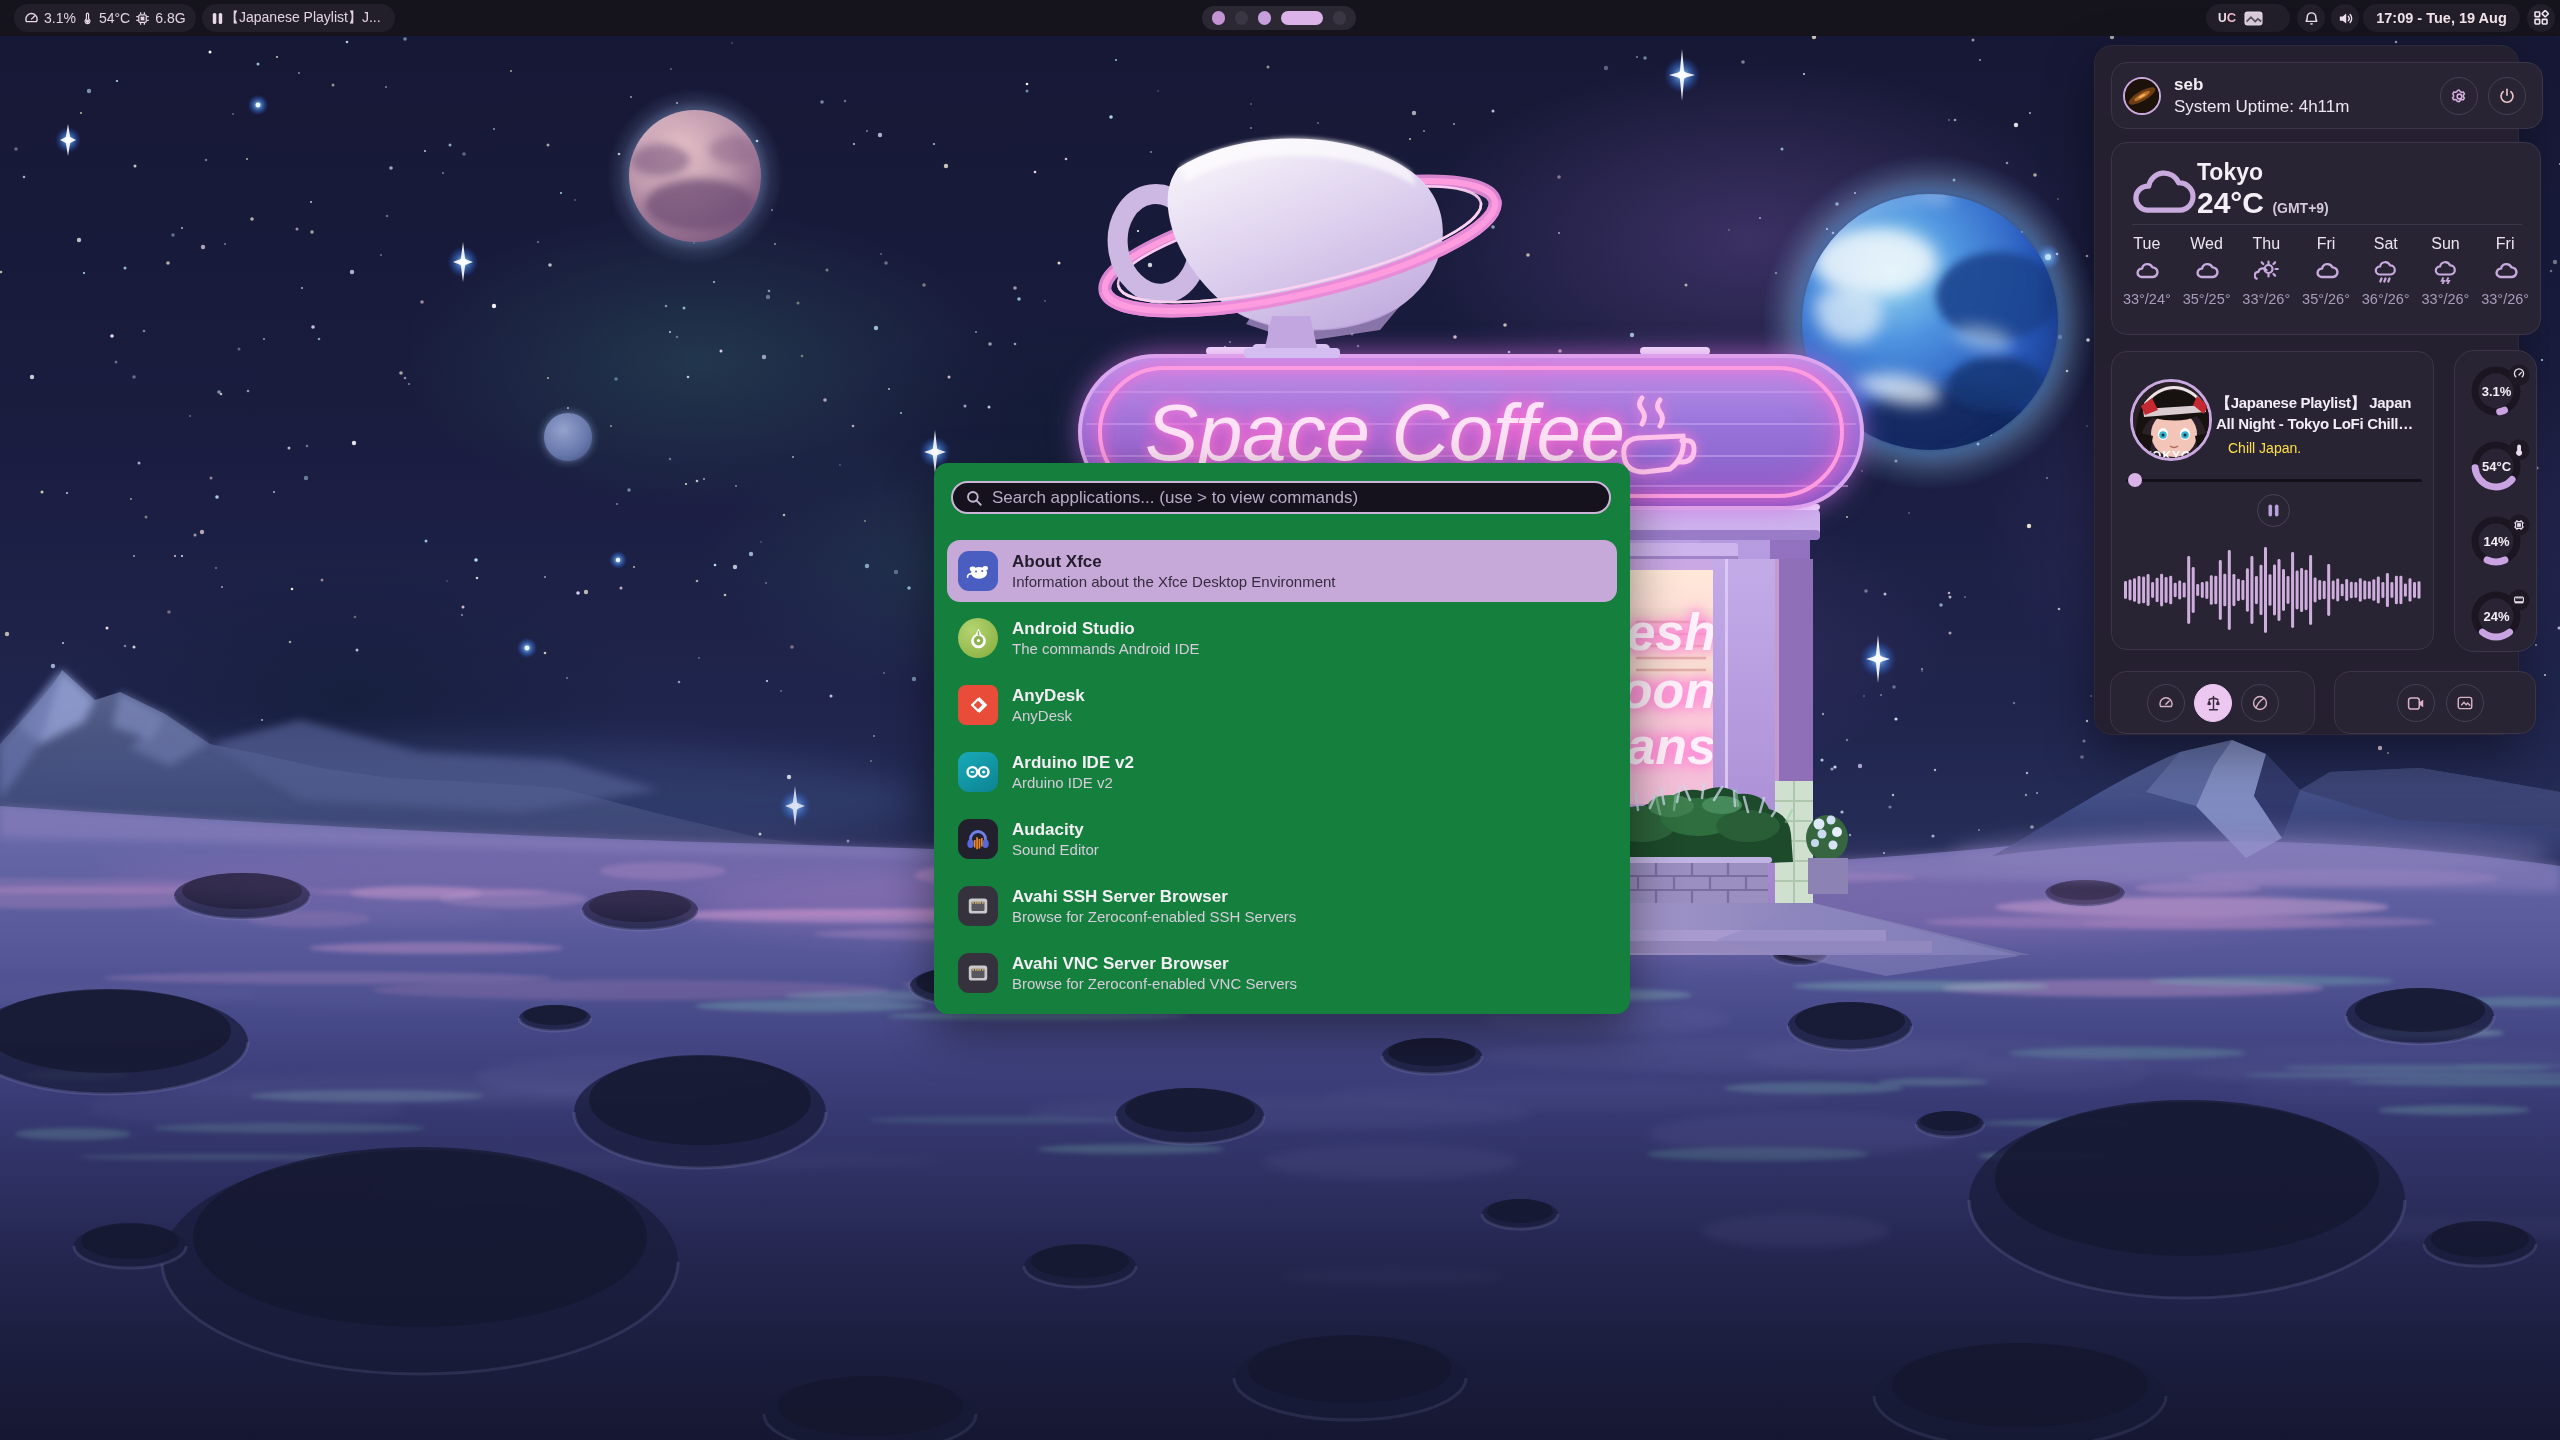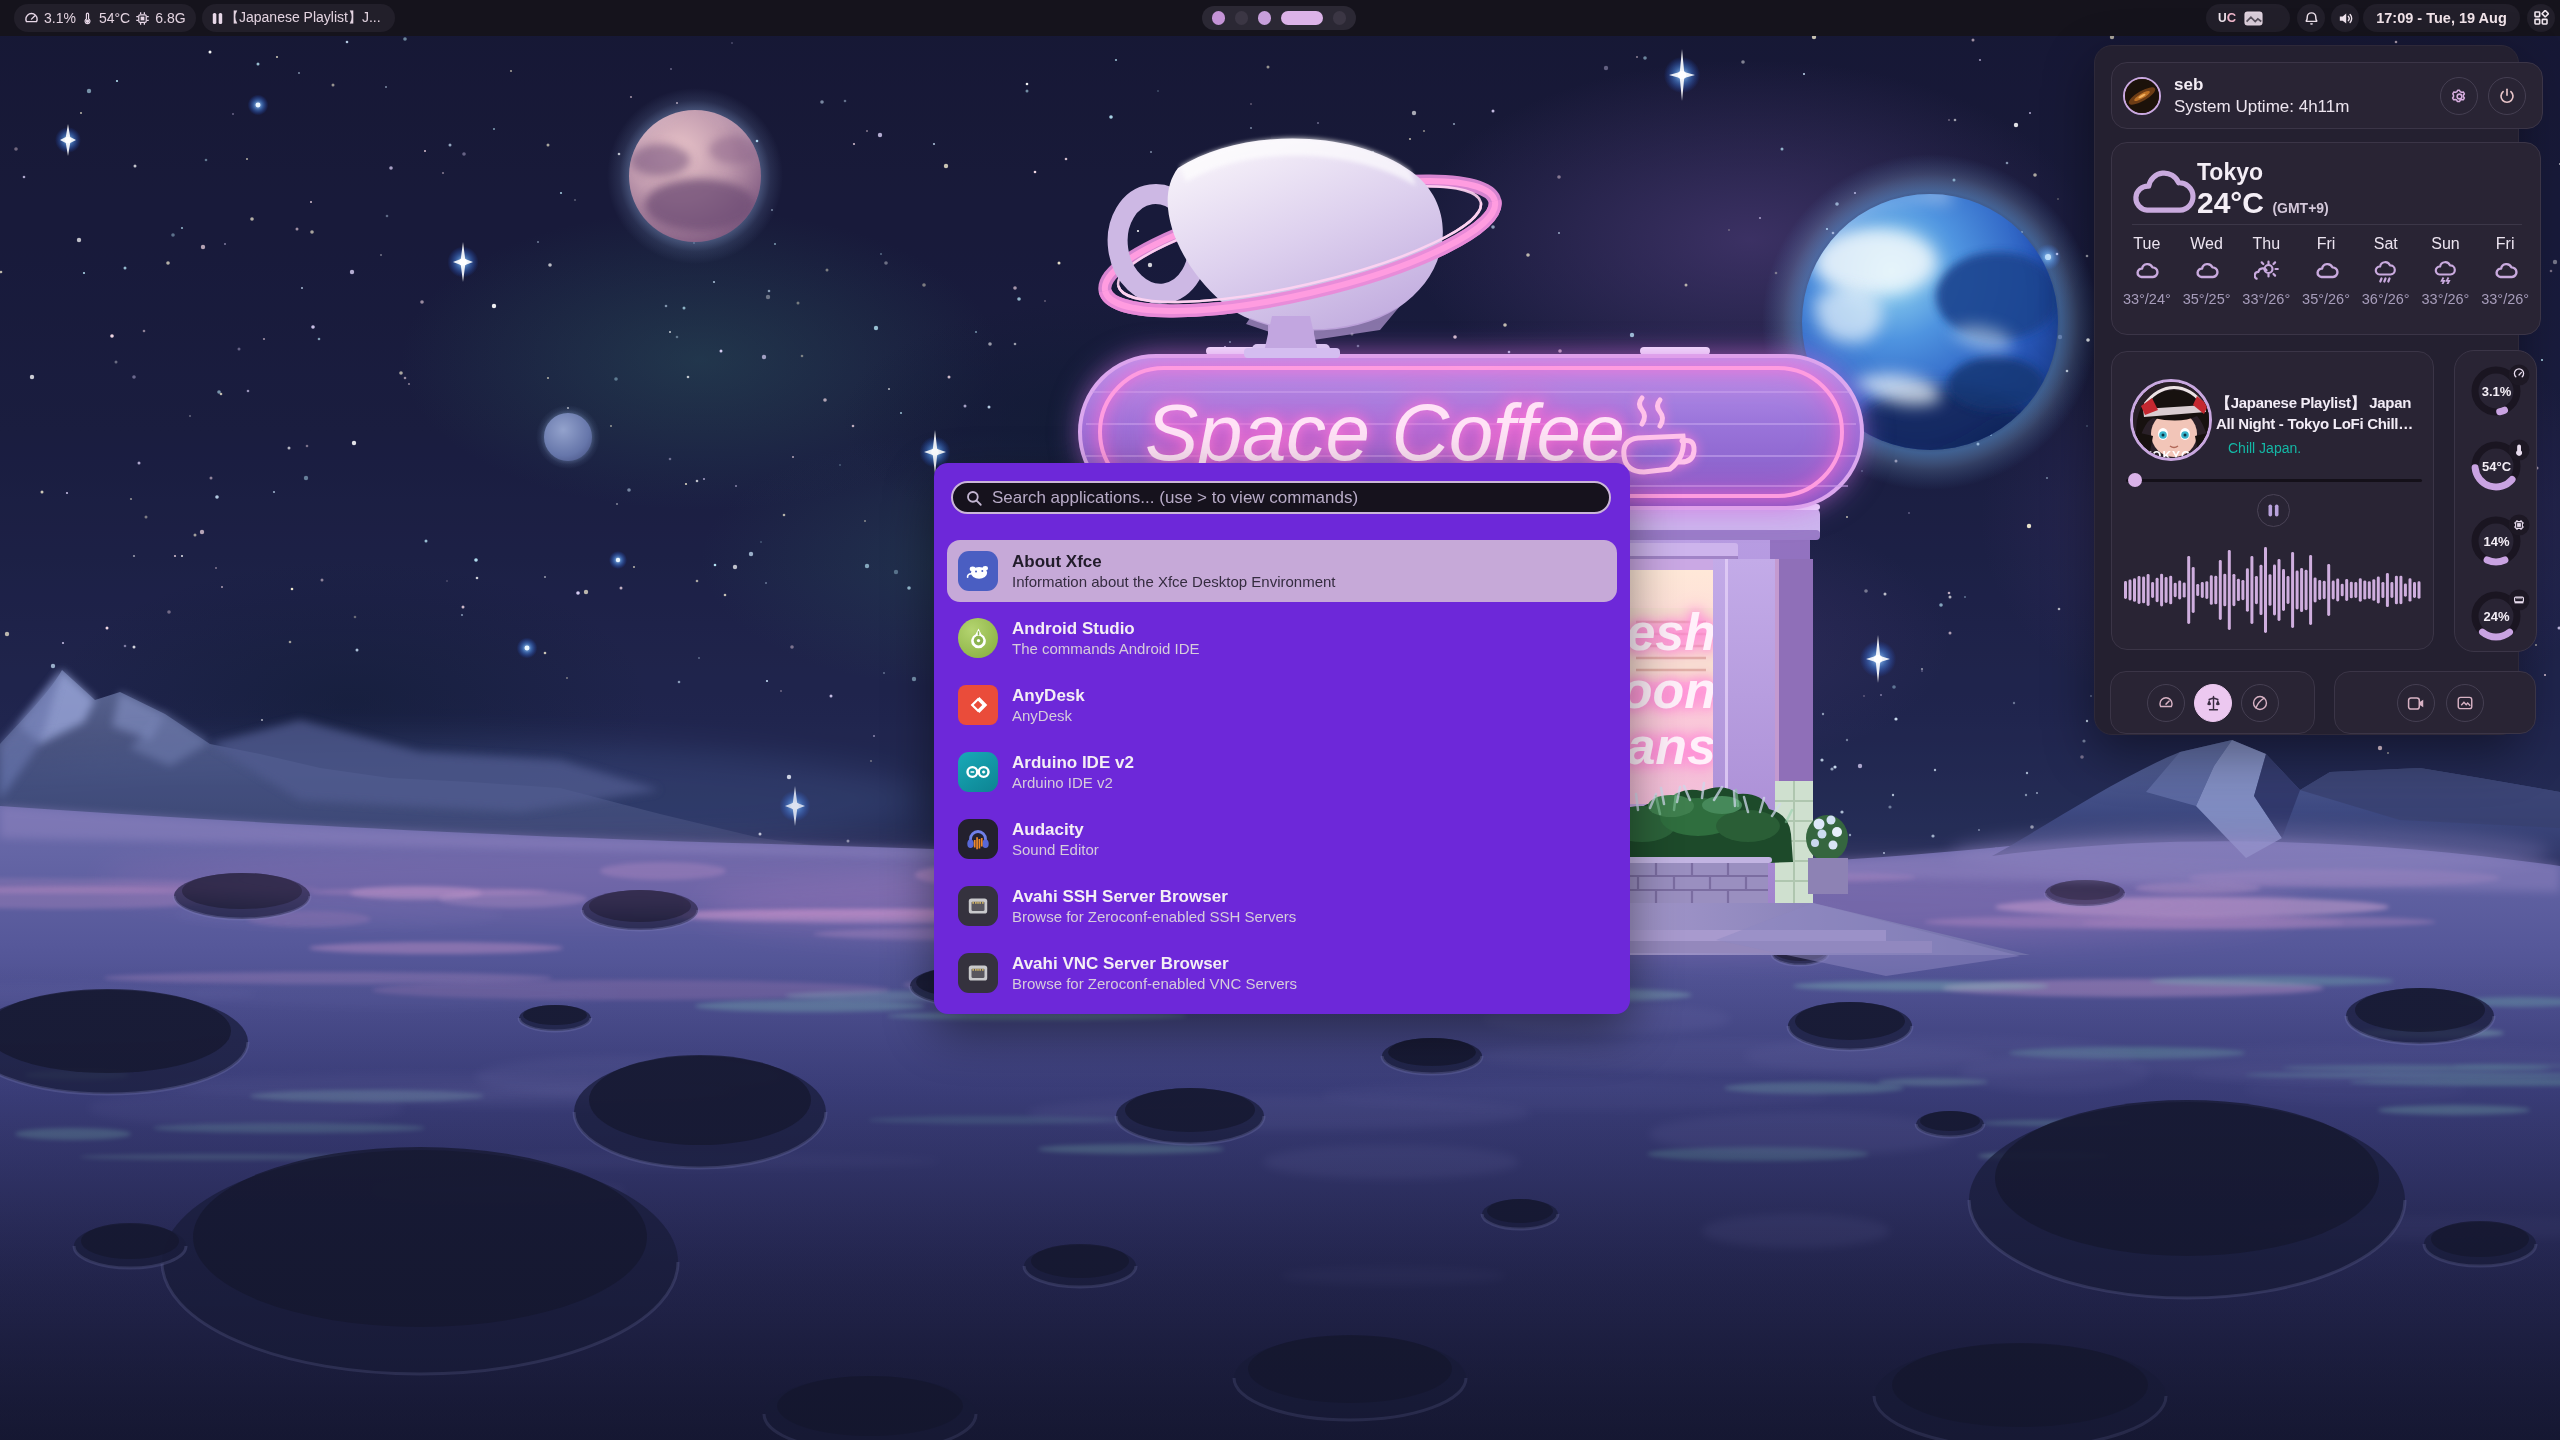--- a/index.html
+++ b/index.html
@@ -4,21 +4,21 @@
 *{margin:0;padding:0;box-sizing:border-box}
 html,body{width:2560px;height:1440px;overflow:hidden;background:#161c3d;font-family:"Liberation Sans",sans-serif;}
 #wp{position:absolute;left:0;top:0;width:2560px;height:1440px}
 
 .topbar{position:absolute;left:0;top:0;width:2560px;height:36px;background:#15131c;color:#ddcede;display:block;z-index:5}
 .tpill{position:absolute;top:4px;height:28px;border-radius:14px;background:#221f2a;display:flex;align-items:center;gap:8px;padding:0 14px;font-size:15px;color:#e3d3e0;white-space:nowrap}
 .tpill svg{flex:0 0 auto}
 .tdot-wrap{position:absolute;left:1202px;top:6px;width:154px;height:24px;border-radius:12px;background:#2b2834;display:flex;align-items:center;gap:10px;padding:0 10px}
 .tcirc{position:absolute;top:4px;width:28px;height:28px;border-radius:50%;background:#221f2a;display:flex;align-items:center;justify-content:center}
 
-.launcher{position:absolute;left:934px;top:463px;width:696px;height:551px;background:#6d28d9;border-radius:14px;z-index:6;box-shadow:0 18px 50px rgba(0,0,0,0.45)}
+.launcher{position:absolute;left:934px;top:463px;width:696px;height:551px;background:#15803d;border-radius:14px;z-index:6;box-shadow:0 18px 50px rgba(0,0,0,0.45)}
 .search{position:absolute;left:17px;top:18px;width:660px;height:33px;border:2px solid #cbb6d9;border-radius:17px;background:#16121d;display:flex;align-items:center;padding:0 12px;gap:9px;color:#b8abc7;font-size:17px}
 .rows{position:absolute;left:13px;top:77px;width:670px}
 .lrow{position:absolute;left:0;width:670px;height:62px;border-radius:13px;display:flex;align-items:center;padding:0 11px;gap:14px}
 .lrow.sel{background:#c6a9d8}
 .lrow .ic{width:40px;height:40px;border-radius:11px;flex:0 0 auto;display:flex;align-items:center;justify-content:center}
 .lrow .tt{display:flex;flex-direction:column;gap:3px}
 .lrow .t1{font-size:17px;font-weight:bold;color:#f4eef5;line-height:19px}
 .lrow .t2{font-size:15px;color:#d6ccdb;line-height:16px}
 .lrow.sel .t1{color:#221c2b}
 .lrow.sel .t2{color:#352c40}
@@ -33,21 +33,21 @@
 .b2card{left:239px;top:625px;width:202px;height:63px}
 .avatar{position:absolute;left:11px;top:14px;width:38px;height:38px;border-radius:50%;border:2px solid #c9a8e0;background:radial-gradient(circle at 40% 45%,#7a4a20 0%,#4a2c12 35%,#241708 70%,#1a1008 100%);overflow:hidden}
 .rbtn{position:absolute;width:38px;height:38px;border-radius:50%;border:1px solid #453f52;display:flex;align-items:center;justify-content:center}
 .sname{position:absolute;left:62px;top:12px;font-size:17px;font-weight:bold;color:#f4eef5}
 .suptime{position:absolute;left:62px;top:34px;font-size:17px;color:#ece4ee}
 .wdays{position:absolute;left:5px;top:92px;width:418px;display:flex}
 .wcol{flex:1;display:flex;flex-direction:column;align-items:center;gap:7px}
 .wday{font-size:16px;color:#ece4f0}
 .wtemp{font-size:14.5px;color:#a79dbb}
 .mtitle{position:absolute;left:104px;top:40px;width:214px;font-size:15px;font-weight:bold;color:#f2ecf6;line-height:21px;text-align:left;letter-spacing:-0.3px;overflow:hidden}
-.msub{position:absolute;left:116px;top:88px;width:196px;font-size:14px;color:#14b8a6}
+.msub{position:absolute;left:116px;top:88px;width:196px;font-size:14px;color:#fde047}
 .gauge{position:absolute;left:0;width:83px;height:76px}
 .gpct{position:absolute;width:100%;text-align:center;top:31px;font-size:13px;font-weight:bold;color:#f4eef6}
 
 </style></head>
 <body>
 <svg id="wp" viewBox="0 0 2560 1440">
 <defs>
 <linearGradient id="sky" x1="0" y1="0" x2="0" y2="1">
  <stop offset="0" stop-color="#151a38"></stop>
  <stop offset="0.30" stop-color="#1a2147"></stop>

